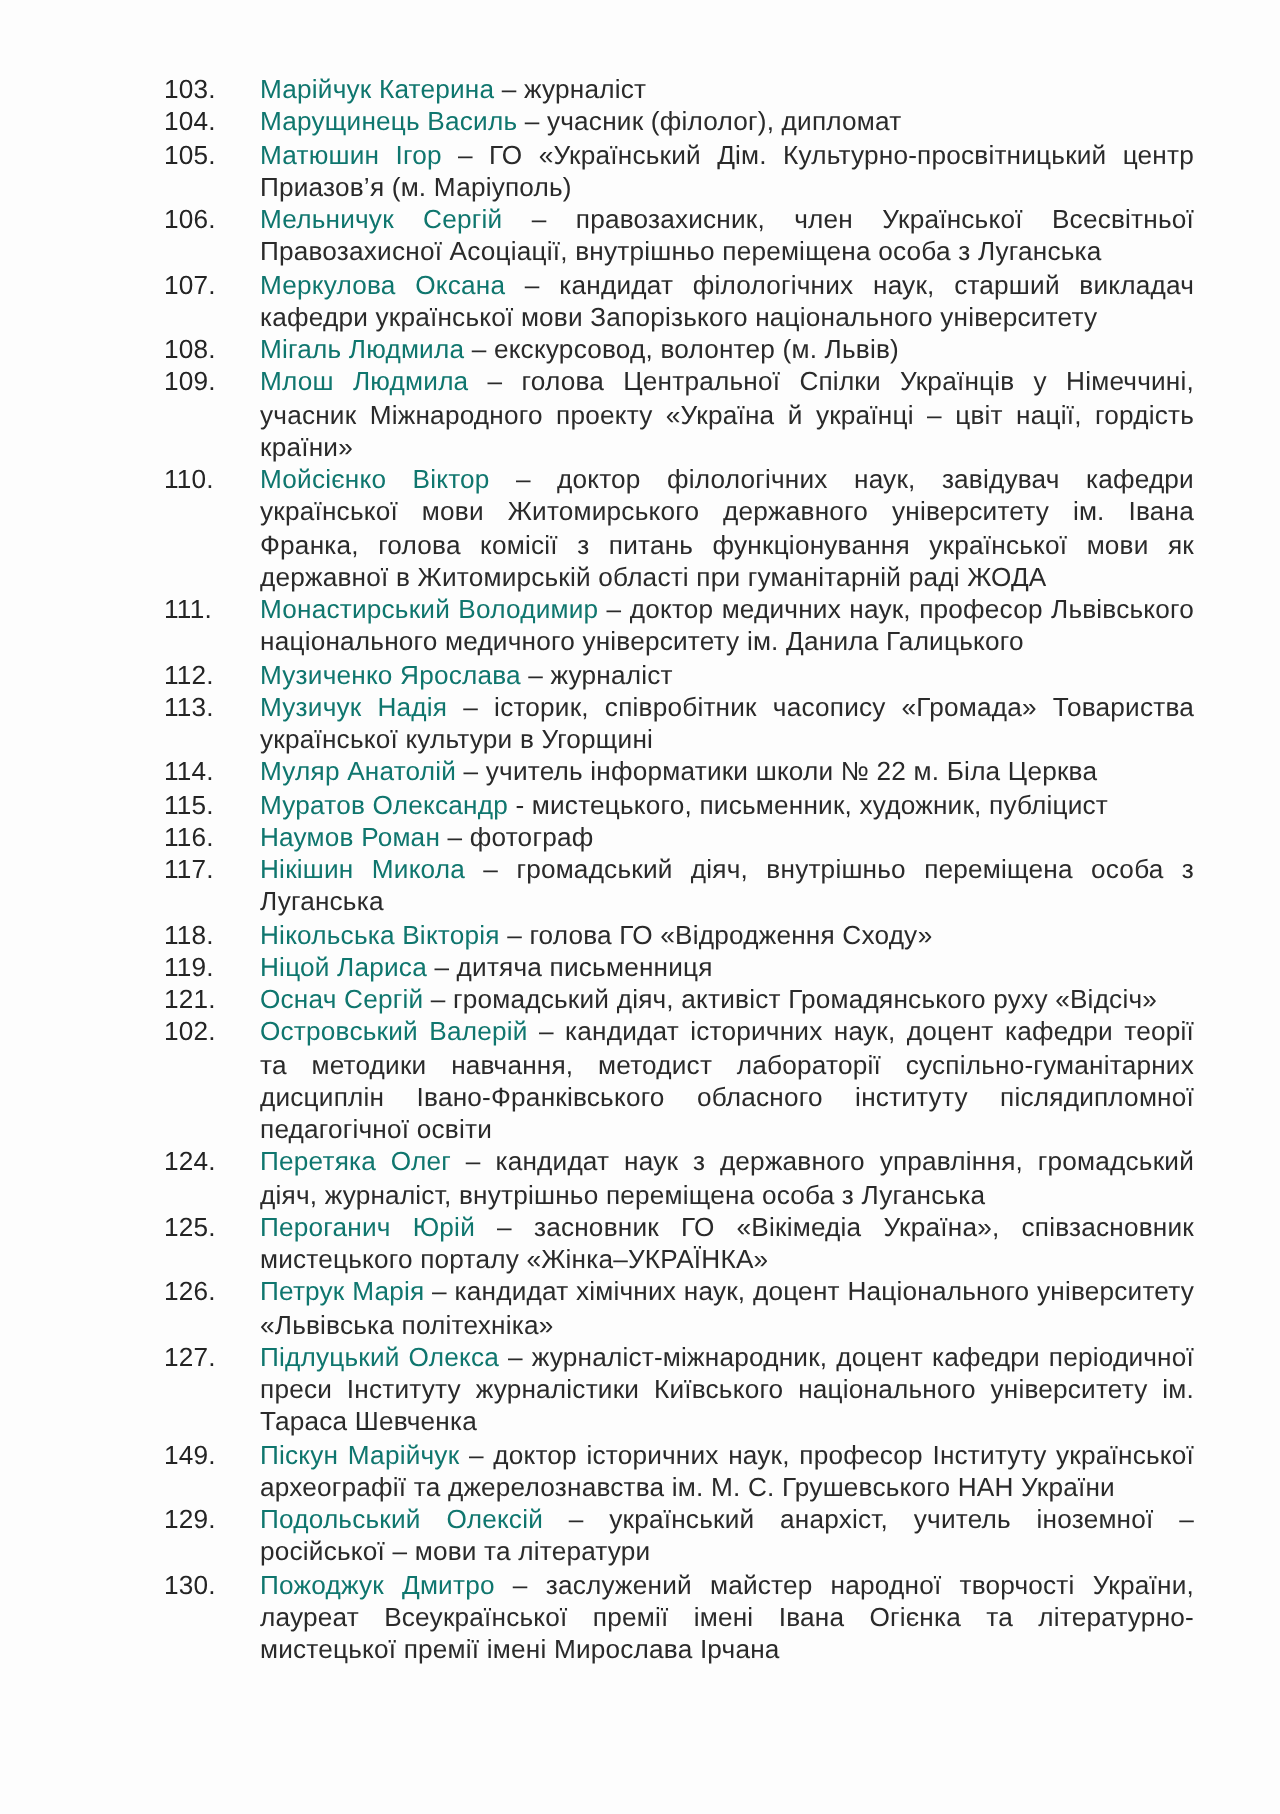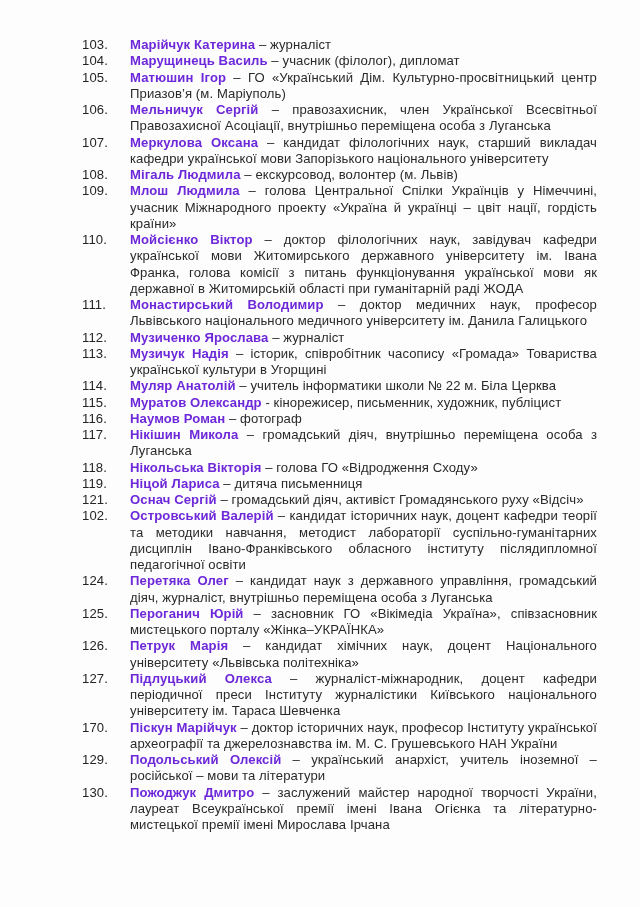--- a/index.html
+++ b/index.html
@@ -32,22 +32,22 @@
   .num {
     text-align: left;
     color: #242424;
   }
   .text {
     text-align: justify;
     text-justify: inter-word;
     color: #2a2a2a;
   }
   .name {
-    font-weight: 700;
-    color: #6d28d9;
+    font-weight: 400;
+    color: #0f766e;
   }
 </style>
 </head>
 <body>
 
 <div class="page">
   <div class="list" id="list">
   <div class="item">
     <span class="num">103.</span>
     <span class="text"><span class="name">Марійчук Катерина</span><span class="rest"> – журналіст</span></span>
@@ -103,21 +103,21 @@
     <span class="text"><span class="name">Музичук Надія</span><span class="rest"> – історик, співробітник часопису «Громада» Товариства української культури в Угорщині</span></span>
   </div>
 
   <div class="item">
     <span class="num">114.</span>
     <span class="text"><span class="name">Муляр Анатолій</span><span class="rest"> – учитель інформатики школи № 22 м. Біла Церква</span></span>
   </div>
 
   <div class="item">
     <span class="num">115.</span>
-    <span class="text"><span class="name">Муратов Олександр</span><span class="rest"> - кінорежисер, письменник, художник, публіцист</span></span>
+    <span class="text"><span class="name">Муратов Олександр</span><span class="rest"> - мистецького, письменник, художник, публіцист</span></span>
   </div>
 
   <div class="item">
     <span class="num">116.</span>
     <span class="text"><span class="name">Наумов Роман</span><span class="rest"> – фотограф</span></span>
   </div>
 
   <div class="item">
     <span class="num">117.</span>
     <span class="text"><span class="name">Нікішин Микола</span><span class="rest"> – громадський діяч, внутрішньо переміщена особа з Луганська</span></span>
@@ -159,21 +159,21 @@
     <span class="num">126.</span>
     <span class="text"><span class="name">Петрук Марія</span><span class="rest"> – кандидат хімічних наук, доцент Національного університету «Львівська політехніка»</span></span>
   </div>
 
   <div class="item">
     <span class="num">127.</span>
     <span class="text"><span class="name">Підлуцький Олекса</span><span class="rest"> – журналіст-міжнародник, доцент кафедри періодичної преси Інституту журналістики Київського національного університету ім. Тараса Шевченка</span></span>
   </div>
 
   <div class="item">
-    <span class="num">170.</span>
+    <span class="num">149.</span>
     <span class="text"><span class="name">Піскун Марійчук</span><span class="rest"> – доктор історичних наук, професор Інституту української археографії та джерелознавства ім. М. С. Грушевського НАН України</span></span>
   </div>
 
   <div class="item">
     <span class="num">129.</span>
     <span class="text"><span class="name">Подольський Олексій</span><span class="rest"> – український анархіст, учитель іноземної – російської – мови та літератури</span></span>
   </div>
 
   <div class="item">
     <span class="num">130.</span>

